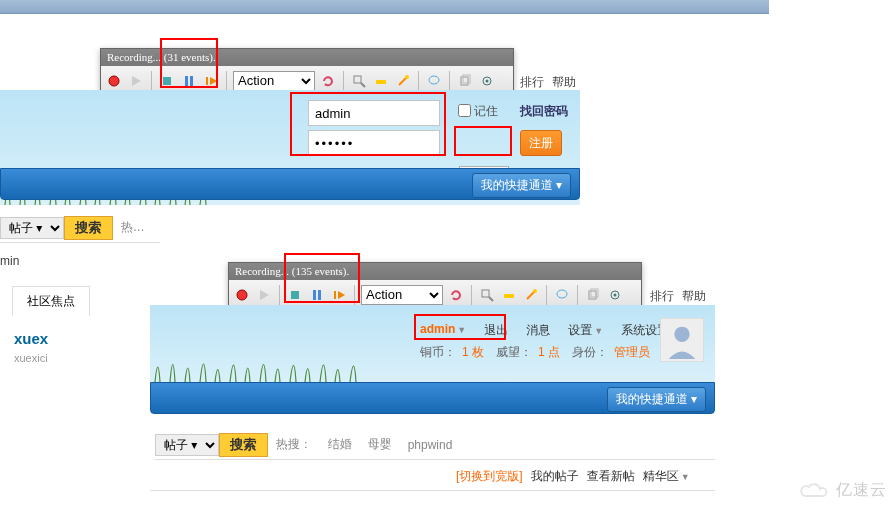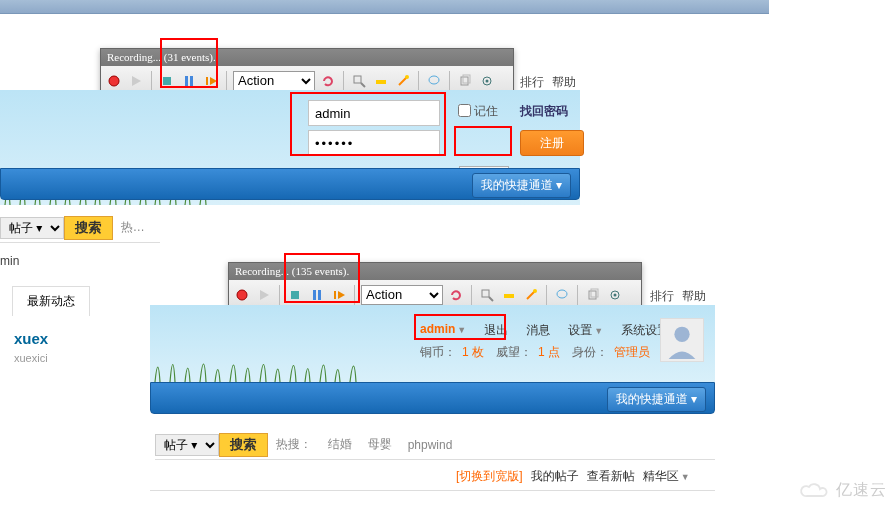--- a/index.html
+++ b/index.html
@@ -15,21 +15,21 @@
   .ricon { width:18px; height:18px; display:inline-flex; align-items:center; justify-content:center; cursor:pointer; }
   .recsel { font-size:13px; height:20px; width:82px; border:1px solid #999; background:#fff; }
   .sep { width:1px; height:20px; background:#bbb; margin:0 2px; }
   
   .sky { position:absolute; width:580px; height:115px; background:linear-gradient(#bce4f6,#d9f0fa); overflow:hidden; }
   .grass { position:absolute; bottom:0; width:240px; height:40px; }
   .bluebar { position:absolute; background:linear-gradient(#3a8cd8,#1668b3); height:32px; border:1px solid #155a9c; border-radius:0 0 4px 4px; }
   .qbtn { position:absolute; right:8px; top:4px; background:linear-gradient(#5aa4e4,#2b7bc7); border:1px solid #1a5a99; color:#fff; padding:3px 8px; border-radius:3px; font-size:12px; cursor:pointer; }
   .inp { position:absolute; border:1px solid #c4c4c4; height:26px; background:#fff; font-size:13px; padding:0 6px; }
   .btnlogin { position:absolute; background:linear-gradient(#f7f7f7,#e6e6e6); border:1px solid #b0b0b0; height:26px; width:50px; font-size:12px; cursor:pointer; }
-  .btnreg { position:absolute; background:linear-gradient(#ff9a2e,#f2801a); border:1px solid #d56a10; color:#fff; height:26px; width:64px; font-size:12px; border-radius:3px; cursor:pointer; }
+  .btnreg { position:absolute; background:linear-gradient(#ff9a2e,#f2801a); border:1px solid #d56a10; color:#fff; height:26px; width:42px; font-size:12px; border-radius:3px; cursor:pointer; }
   .chk { position:absolute; }
   .lbl { position:absolute; color:#555; }
   .link { color:#336; cursor:pointer; }
   
   .tabbar { position:absolute; border-bottom:1px solid #ddd; display:flex; align-items:center; gap:0; }
   .tabsel { font-size:12px; height:22px; border:1px solid #ccc; padding:0 4px; }
   .tabbtn { background:#ffcc33; border:1px solid #e0a030; height:24px; padding:0 10px; font-weight:bold; color:#333; cursor:pointer; }
   .hotw { color:#888; padding:0 8px; }
   .nav { position:absolute; display:flex; gap:18px; color:#333; }
   .nav span { cursor:pointer; }
@@ -157,21 +157,21 @@
 </div>
 
 <div class="tabbar" style="left:0; top:213px; width:160px; height:30px;">
   <select class="tabsel"><option>帖子 ▾</option></select>
   <button class="tabbtn">搜索</button>
   <span class="hotw">热…</span>
 </div>
 <div class="abs" style="left:0; top:254px; color:#404040; font-size:12px;">min</div>
 
 <div class="commtabs" style="left:12px; top:286px;">
-  <div>最新动态</div>
+  <div>社区焦点</div>
 </div>
 <div class="xuex" style="left:14px; top:330px;">xuex</div>
 <div class="sub" style="left:14px; top:352px;">xuexici</div>
 
 <div class="recwin abs" style="left:228px; top:262px; width:414px;">
   <div class="rectitle">Recording... (135 events).</div>
   <div class="recbody">
     <span class="ricon">
         <svg width="14" height="14">
           <circle cx="7" cy="7" r="5" fill="#e33" stroke="#900"></circle>

